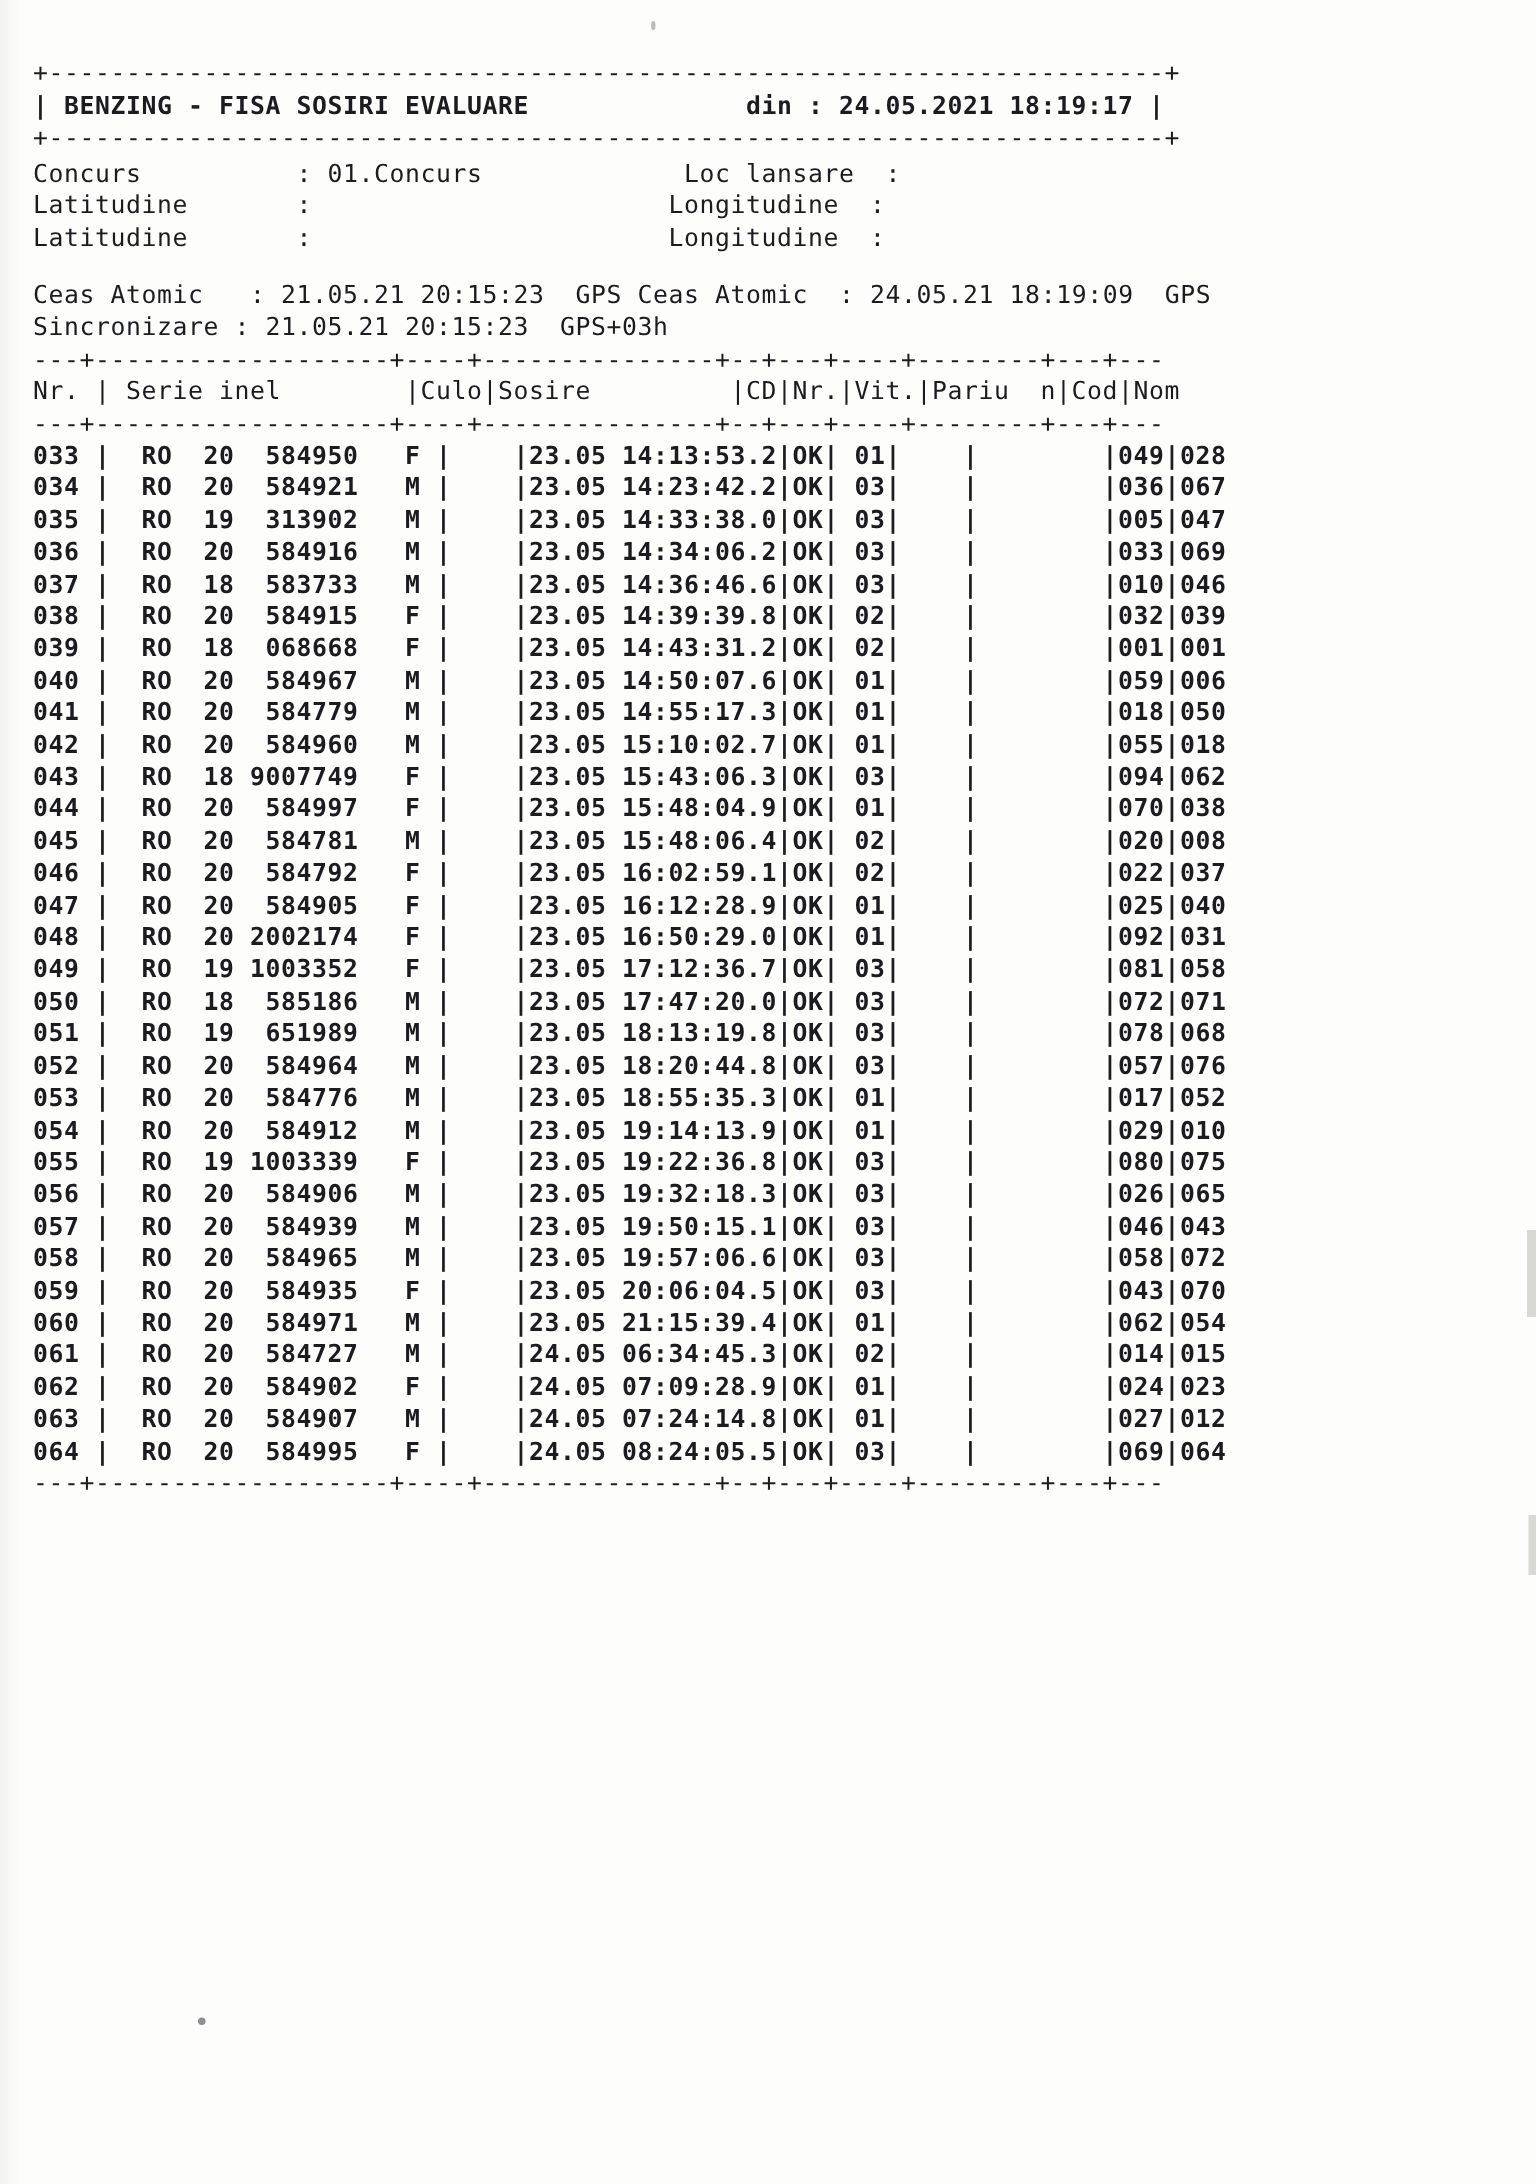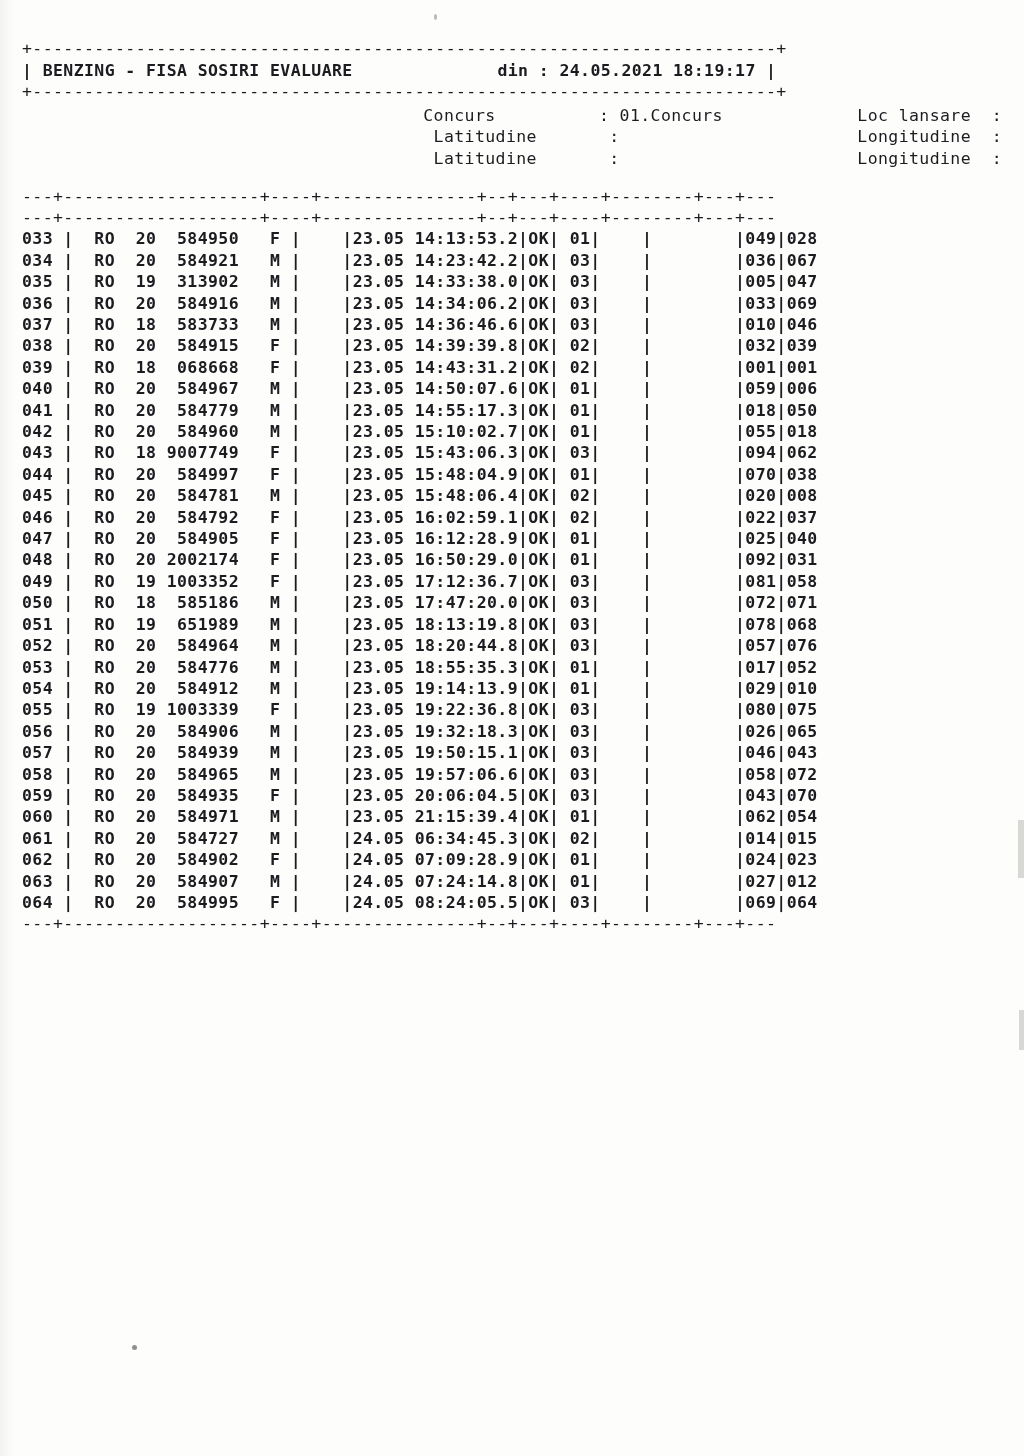--- a/index.html
+++ b/index.html
@@ -40,21 +40,20 @@
   .rule {
     color: #2a2a30;
   }
   .header-line {
     font-size: 16.5px;
     line-height: 21.6px;
     font-weight: bold;
   }
   .meta {
     margin-top: 2px;
-    text-align: right;
   }
   .gap {
     height: 16px;
   }
   .table-area pre.block {
     line-height: 21.4px;
   }
   .rows-block {
     letter-spacing: 0.35px;
     font-weight: bold;
@@ -104,24 +103,27 @@
 
     <div class="meta">
       <pre class="block"><span>Concurs</span><span>          : </span><span>01.Concurs</span><span>             </span><span>Loc lansare</span><span>  :</span></pre>
       <pre class="block"><span>Latitudine</span><span>       :</span><span></span><span>                       </span><span>Longitudine</span><span>  :</span></pre>
       <pre class="block"><span>Latitudine</span><span>       :</span><span></span><span>                       </span><span>Longitudine</span><span>  :</span></pre>
     </div>
 
     <div class="gap"></div>
 
     <div class="clocks">
+      <pre class="block"><span>Ceas Atomic</span><span>   : </span><span>21.05.21 20:15:23</span><span>  </span><span>GPS Ceas Atomic</span><span>  : </span><span>24.05.21 18:19:09</span><span>  </span><span>GPS</span></pre>
+      <pre class="block"><span>Sincronizare</span><span> : </span><span>21.05.21 20:15:23  GPS+03h</span></pre>
     </div>
 
     <div class="table-area">
       <pre class="block rule">---+-------------------+----+---------------+--+---+----+--------+---+---</pre>
+      <pre class="block">Nr. | Serie inel        |Culo|Sosire         |CD|Nr.|Vit.|Pariu  n|Cod|Nom</pre>
       <pre class="block rule">---+-------------------+----+---------------+--+---+----+--------+---+---</pre>
       <pre class="block rows-block" id="rows">033 |  RO  20  584950   F |    |23.05 14:13:53.2|OK| 01|    |        |049|028
 034 |  RO  20  584921   M |    |23.05 14:23:42.2|OK| 03|    |        |036|067
 035 |  RO  19  313902   M |    |23.05 14:33:38.0|OK| 03|    |        |005|047
 036 |  RO  20  584916   M |    |23.05 14:34:06.2|OK| 03|    |        |033|069
 037 |  RO  18  583733   M |    |23.05 14:36:46.6|OK| 03|    |        |010|046
 038 |  RO  20  584915   F |    |23.05 14:39:39.8|OK| 02|    |        |032|039
 039 |  RO  18  068668   F |    |23.05 14:43:31.2|OK| 02|    |        |001|001
 040 |  RO  20  584967   M |    |23.05 14:50:07.6|OK| 01|    |        |059|006
 041 |  RO  20  584779   M |    |23.05 14:55:17.3|OK| 01|    |        |018|050

